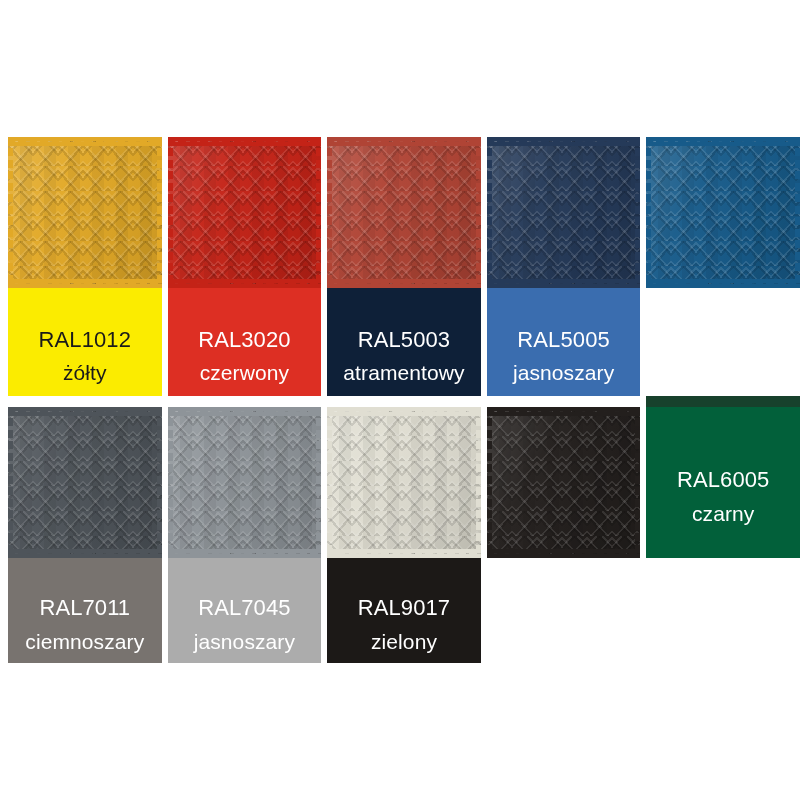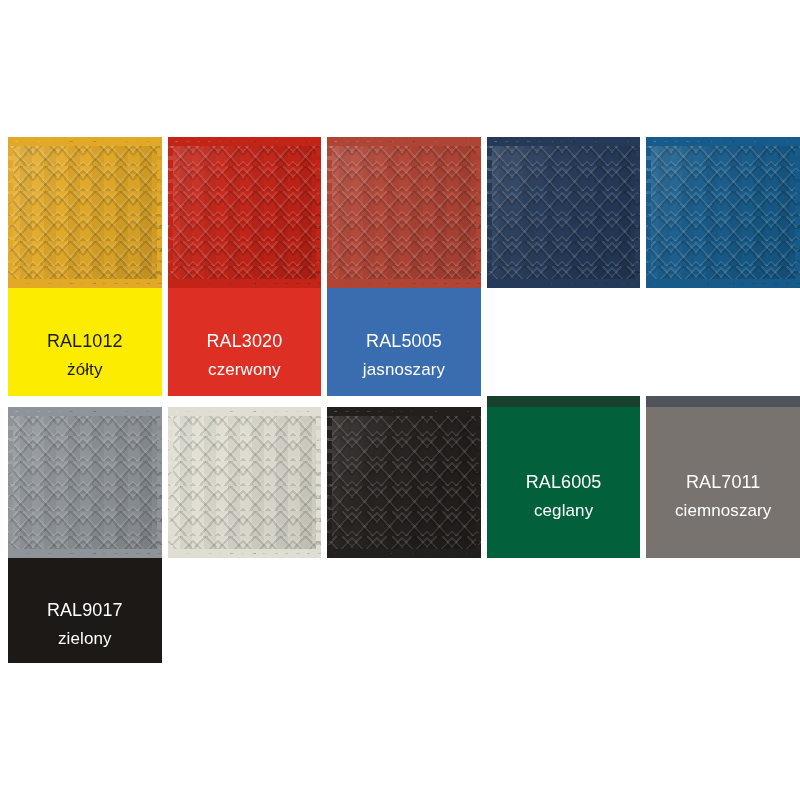--- a/index.html
+++ b/index.html
@@ -110,26 +110,26 @@
     color: var(--ink);
     display: flex;
     flex-direction: column;
     align-items: center;
     justify-content: center;
     gap: 9px;
     text-align: center;
     line-height: 1.1;
   }
   .ral-code {
-    font-size: 18px;
+    font-size: 22px;
     letter-spacing: .1px;
     margin-top: 28px;
   }
   .ral-name {
-    font-size: 17px;
+    font-size: 21px;
     letter-spacing: .1px;
   }
   .spacer-row { background: #ffffff; }
 </style>
 </head>
 <body>
 
 <div id="swatch-board">
     <div class="tile" style="--tile: #E2A927;">
       <div class="tile-inner"></div>
@@ -167,20 +167,24 @@
       <div class="notch-r"></div>
     </div>
     <div class="label-band" style="--band: #FBEC00; --ink: #1A1A1A;">
       <div class="ral-code">RAL1012</div>
       <div class="ral-name">żółty</div>
     </div>
     <div class="label-band" style="--band: #DD2F23; --ink: #FFFFFF;">
       <div class="ral-code">RAL3020</div>
       <div class="ral-name">czerwony</div>
     </div>
+    <div class="label-band" style="--band: #0E2038; --ink: #FFFFFF;">
+      <div class="ral-code">RAL5003</div>
+      <div class="ral-name">atramentowy</div>
+    </div>
     <div class="label-band" style="--band: #3A6DAF; --ink: #FFFFFF;">
       <div class="ral-code">RAL5005</div>
       <div class="ral-name">jasnoszary</div>
     </div>
     <div class="spacer-row"></div>
     <div class="spacer-row"></div>
     <div class="spacer-row"></div>
     <div class="spacer-row"></div>
     <div class="spacer-row"></div>
     <div class="tile" style="--tile: #17412C;">
@@ -213,23 +217,27 @@
     </div>
     <div class="tile" style="--tile: #231F1D;">
       <div class="tile-inner"></div>
       <div class="teeth top"></div>
       <div class="teeth bottom"></div>
       <div class="notch-l"></div>
       <div class="notch-r"></div>
     </div>
     <div class="label-band" style="--band: #02603A; --ink: #FFFFFF;">
       <div class="ral-code">RAL6005</div>
-      <div class="ral-name">ceglany</div>
+      <div class="ral-name">czarny</div>
     </div>
     <div class="label-band" style="--band: #78736F; --ink: #FFFFFF;">
       <div class="ral-code">RAL7011</div>
       <div class="ral-name">ciemnoszary</div>
     </div>
+    <div class="label-band" style="--band: #ACACAC; --ink: #FFFFFF;">
+      <div class="ral-code">RAL7045</div>
+      <div class="ral-name">jasnoszary</div>
+    </div>
     <div class="label-band" style="--band: #1C1917; --ink: #FFFFFF;">
       <div class="ral-code">RAL9017</div>
       <div class="ral-name">zielony</div>
     </div>
   </div>
 
 </body></html>

